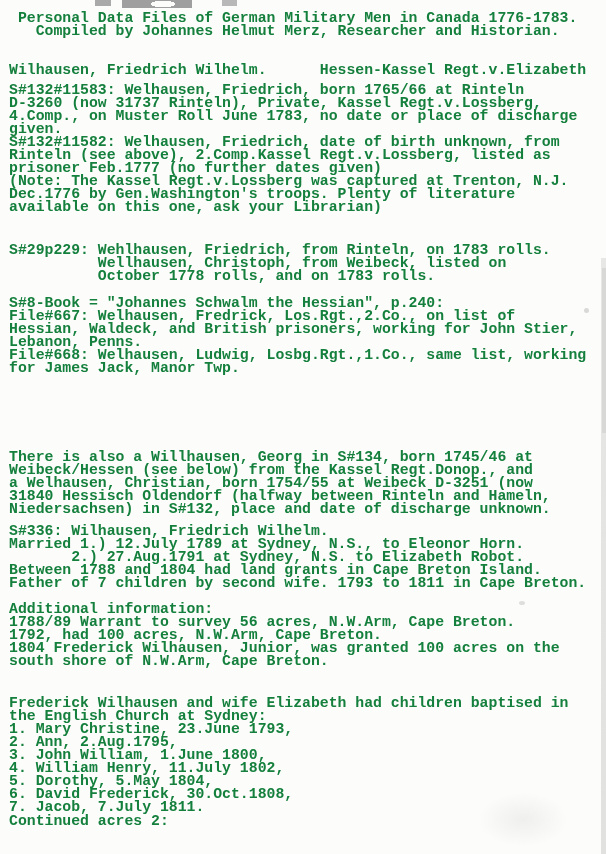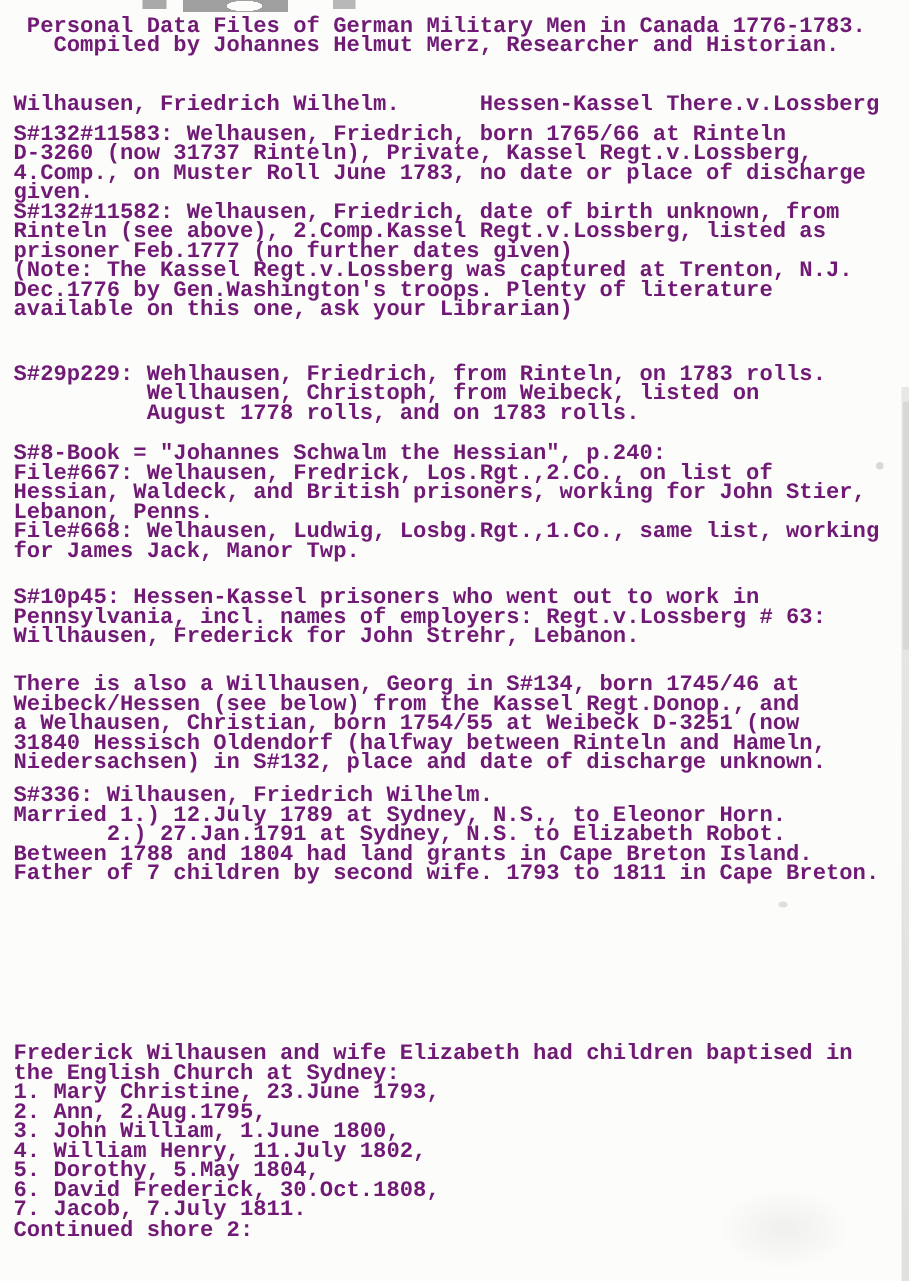--- a/index.html
+++ b/index.html
@@ -10,21 +10,21 @@
   .page {
     position: relative;
     width: 606px;
     height: 854px;
     background: #fcfcfb;
     overflow: hidden;
     font-family: "Liberation Mono", "DejaVu Sans Mono", monospace;
     font-weight: 700;
     font-size: 14.8px;
     line-height: 13px;
-    color: #701a75;
+    color: #15803d;
   }
   pre.blk {
     position: absolute;
     left: 9px;
     margin: 0;
     font: inherit;
     white-space: pre;
     letter-spacing: 0;
   }
   .t-title  { top: 12px; }
@@ -65,57 +65,59 @@
   <div class="artifact mark-c"></div>
   <div class="artifact edge-band"></div>
   <div class="artifact edge-band2"></div>
   <div class="artifact speck-1"></div>
   <div class="artifact speck-2"></div>
   <div class="artifact speck-3"></div>
   <div class="artifact smudge"></div>
 
   <pre class="blk t-title"> Personal Data Files of German Military Men in Canada 1776-1783.
    Compiled by Johannes Helmut Merz, Researcher and Historian.</pre>
-  <pre class="blk t-header">Wilhausen, Friedrich Wilhelm.      Hessen-Kassel There.v.Lossberg</pre>
+  <pre class="blk t-header">Wilhausen, Friedrich Wilhelm.      Hessen-Kassel Regt.v.Elizabeth</pre>
   <pre class="blk t-p1">S#132#11583: Welhausen, Friedrich, born 1765/66 at Rinteln
 D-3260 (now 31737 Rinteln), Private, Kassel Regt.v.Lossberg,
 4.Comp., on Muster Roll June 1783, no date or place of discharge
 given.
 S#132#11582: Welhausen, Friedrich, date of birth unknown, from
 Rinteln (see above), 2.Comp.Kassel Regt.v.Lossberg, listed as
 prisoner Feb.1777 (no further dates given)
 (Note: The Kassel Regt.v.Lossberg was captured at Trenton, N.J.
 Dec.1776 by Gen.Washington's troops. Plenty of literature
 available on this one, ask your Librarian)</pre>
   <pre class="blk t-p2">S#29p229: Wehlhausen, Friedrich, from Rinteln, on 1783 rolls.
           Wellhausen, Christoph, from Weibeck, listed on
-          August 1778 rolls, and on 1783 rolls.</pre>
+          October 1778 rolls, and on 1783 rolls.</pre>
   <pre class="blk t-p3">S#8-Book = "Johannes Schwalm the Hessian", p.240:
 File#667: Welhausen, Fredrick, Los.Rgt.,2.Co., on list of
 Hessian, Waldeck, and British prisoners, working for John Stier,
 Lebanon, Penns.
 File#668: Welhausen, Ludwig, Losbg.Rgt.,1.Co., same list, working
 for James Jack, Manor Twp.</pre>
-  <pre class="blk t-p4">S#10p45: Hessen-Kassel prisoners who went out to work in
-Pennsylvania, incl. names of employers: Regt.v.Lossberg # 63:
-Willhausen, Frederick for John Strehr, Lebanon.</pre>
   <pre class="blk t-p5">There is also a Willhausen, Georg in S#134, born 1745/46 at
 Weibeck/Hessen (see below) from the Kassel Regt.Donop., and
 a Welhausen, Christian, born 1754/55 at Weibeck D-3251 (now
 31840 Hessisch Oldendorf (halfway between Rinteln and Hameln,
 Niedersachsen) in S#132, place and date of discharge unknown.</pre>
   <pre class="blk t-p6">S#336: Wilhausen, Friedrich Wilhelm.
 Married 1.) 12.July 1789 at Sydney, N.S., to Eleonor Horn.
-       2.) 27.Jan.1791 at Sydney, N.S. to Elizabeth Robot.
+       2.) 27.Aug.1791 at Sydney, N.S. to Elizabeth Robot.
 Between 1788 and 1804 had land grants in Cape Breton Island.
 Father of 7 children by second wife. 1793 to 1811 in Cape Breton.</pre>
+  <pre class="blk t-p7">Additional information:
+1788/89 Warrant to survey 56 acres, N.W.Arm, Cape Breton.
+1792, had 100 acres, N.W.Arm, Cape Breton.
+1804 Frederick Wilhausen, Junior, was granted 100 acres on the
+south shore of N.W.Arm, Cape Breton.</pre>
   <pre class="blk t-p8">Frederick Wilhausen and wife Elizabeth had children baptised in
 the English Church at Sydney:
 1. Mary Christine, 23.June 1793,
 2. Ann, 2.Aug.1795,
 3. John William, 1.June 1800,
 4. William Henry, 11.July 1802,
 5. Dorothy, 5.May 1804,
 6. David Frederick, 30.Oct.1808,
 7. Jacob, 7.July 1811.</pre>
-  <pre class="blk t-p9">Continued shore 2:</pre>
+  <pre class="blk t-p9">Continued acres 2:</pre>
 
 </div>
 
 </body></html>

